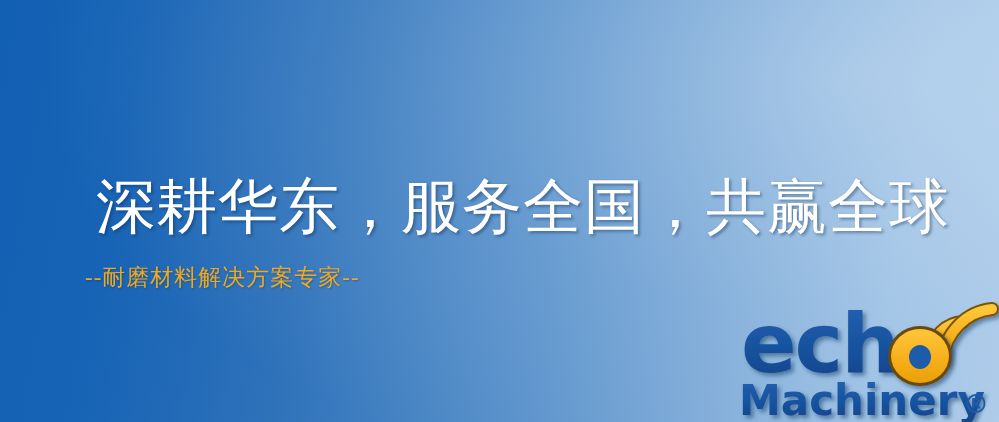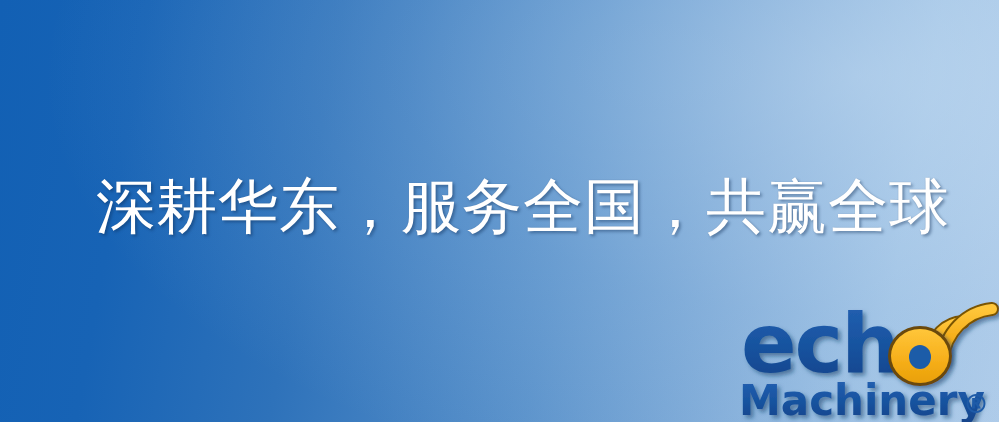--- a/index.html
+++ b/index.html
@@ -90,20 +90,21 @@
     font-weight: bold;
   }
 </style>
 </head>
 <body>
 
 <div class="banner">
 
   <h1 class="headline">深耕华东，服务全国，共赢全球</h1>
 
+  <p class="subtitle">--耐磨材料解决方案专家--</p>
 
   <div class="logo">
     <svg viewBox="0 0 264 126" xmlns="http://www.w3.org/2000/svg" aria-hidden="true">
       <defs>
         <filter id="dropsh" x="-30%" y="-30%" width="180%" height="180%">
           <feDropShadow dx="3" dy="3" stdDeviation="2.2" flood-color="#143c6b" flood-opacity="0.55"></feDropShadow>
         </filter>
         <linearGradient id="goldgrad" x1="0" y1="0" x2="0" y2="1">
           <stop offset="0%" stop-color="#ffc63a"></stop>
           <stop offset="55%" stop-color="#f7b01c"></stop>

